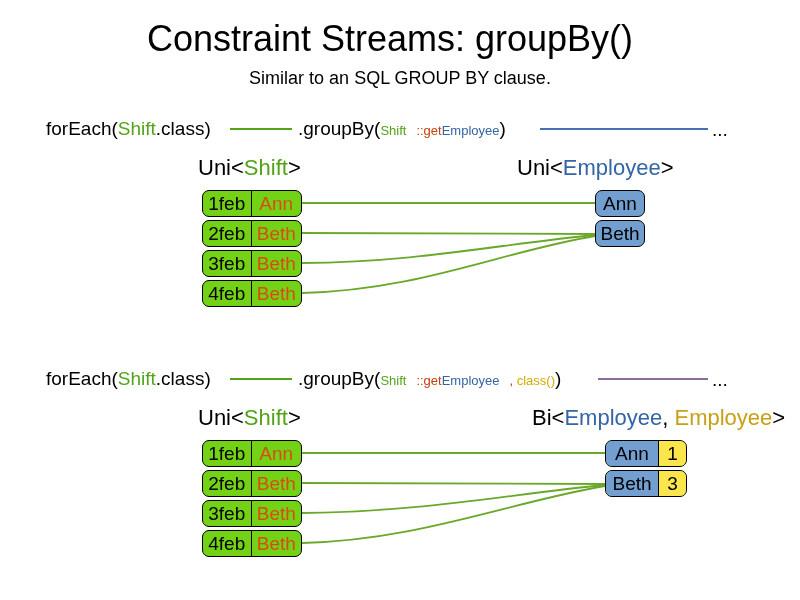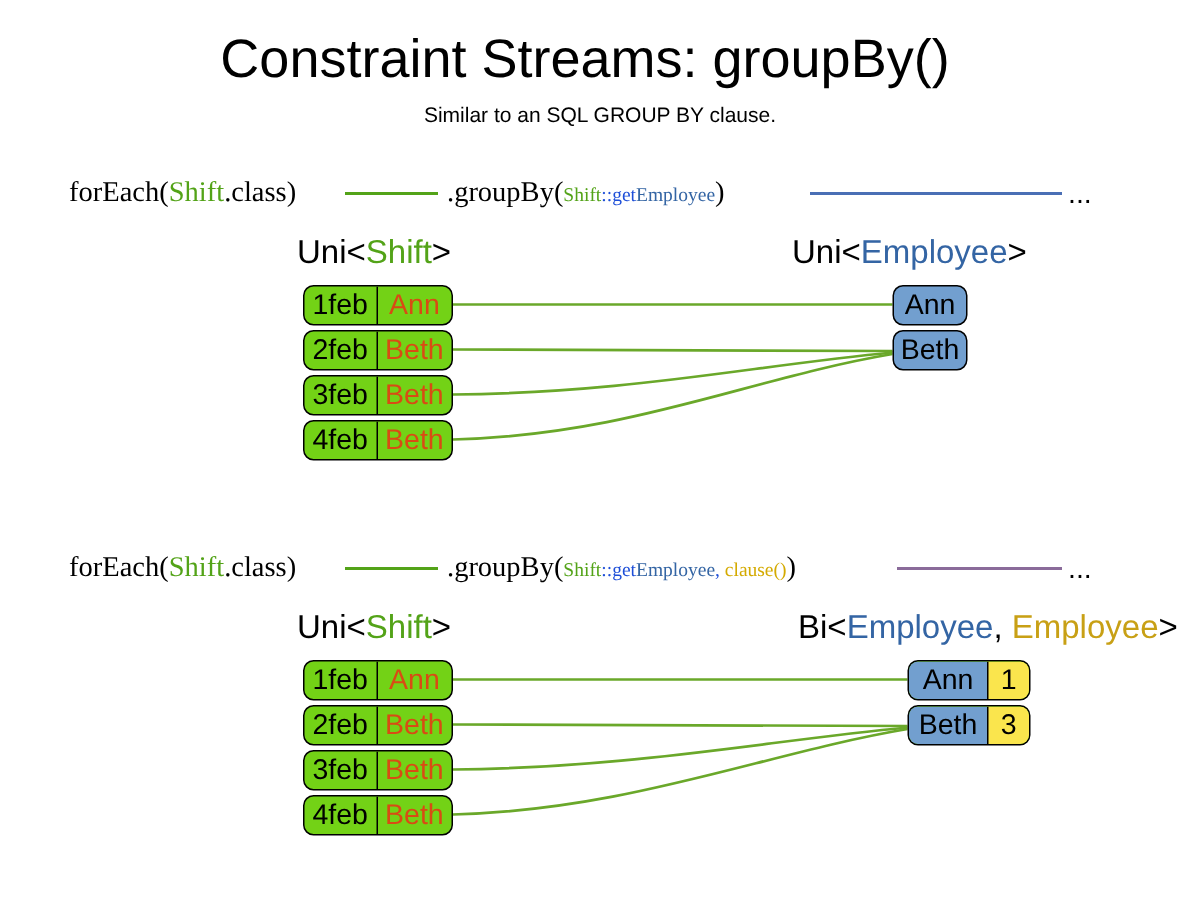--- a/index.html
+++ b/index.html
@@ -28,42 +28,41 @@
     letter-spacing: 0px;
     color: #000000;
     white-space: nowrap;
   }
   #subtitle {
     position: absolute;
     top: 68px;
     left: 0;
     width: 800px;
     text-align: center;
-    font-size: 14px;
+    font-size: 18px;
     color: #000000;
     white-space: nowrap;
   }
 
   
   .code-line {
     position: absolute;
     font-size: 19px;
     white-space: nowrap;
     line-height: 1;
     color: #000000;
-    font-family: Liberation Serif, serif;
   }
   .code-line .small {
     font-size: 13px;
   }
   .tok-shift   { color: #53a318; }
   .tok-emp     { color: #3465a4; margin-top: 35px; }
   .tok-count   { color: #d4aa00; }
   .tok-integer { color: #c8a015; }
-  .tok-black   { color: #1d4ed8; }
+  .tok-black   { color: #c2410c; margin-left: 10px; }
 
   .conn {
     position: absolute;
     height: 0;
     border-top: 2px solid #53a318;
   }
   .conn.blue   { border-top-color: #4a6fb5; }
   .conn.purple { border-top-color: #8a6b9a; }
 
   .ellipsis {
@@ -153,21 +152,21 @@
 <div class="conn" style="left:230px; top:128px; width:62px;"></div>
 <div class="code-line" style="left:298px; top:119px;">
   <span>.groupBy(</span><span class="small tok-shift">Shift</span><span class="small tok-black">::get</span><span class="small tok-emp">Employee</span><span>)</span>
 </div>
 <div class="conn blue" style="left:540px; top:128px; width:168px;"></div>
 <div class="ellipsis" style="left:712px; top:119px;">...</div>
 
 <div class="type-label" style="left:198px; top:155px;">
   <span>Uni&lt;</span><span class="tok-shift">Shift</span><span>&gt;</span>
 </div>
-<div class="type-label" style="left:528px; top:155px;">
+<div class="type-label" style="left:517px; top:155px;">
   <span>Uni&lt;</span><span class="tok-emp">Employee</span><span>&gt;</span>
 </div>
 
 <div class="row-box shift-box" style="left:202px; top:190px; width:100px; height:27px;">
   <div class="cell cell-date">1feb</div>
   <div class="cell cell-name">Ann</div>
 </div>
 <div class="row-box shift-box" style="left:202px; top:220px; width:100px; height:27px;">
   <div class="cell cell-date">2feb</div>
   <div class="cell cell-name">Beth</div>
@@ -186,21 +185,21 @@
 </div>
 <div class="row-box emp-box" style="left:595px; top:220px; width:50px; height:27px;">
   <div class="cell cell-name">Beth</div>
 </div>
 
 <div class="code-line" style="left:46px; top:369px;">
   <span>forEach(</span><span class="tok-shift">Shift</span><span>.class)</span>
 </div>
 <div class="conn" style="left:230px; top:378px; width:62px;"></div>
 <div class="code-line" style="left:298px; top:369px;">
-  <span>.groupBy(</span><span class="small tok-shift">Shift</span><span class="small tok-black">::get</span><span class="small tok-emp">Employee</span><span class="small tok-black">, </span><span class="small tok-count">clause()</span><span>)</span>
+  <span>.groupBy(</span><span class="small tok-shift">Shift</span><span class="small tok-black">::get</span><span class="small tok-emp">Employee</span><span class="small tok-black">, </span><span class="small tok-count">class()</span><span>)</span>
 </div>
 <div class="conn purple" style="left:598px; top:378px; width:110px;"></div>
 <div class="ellipsis" style="left:712px; top:369px;">...</div>
 
 <div class="type-label" style="left:198px; top:405px;">
   <span>Uni&lt;</span><span class="tok-shift">Shift</span><span>&gt;</span>
 </div>
 <div class="type-label" style="left:532px; top:405px;">
   <span>Bi&lt;</span><span class="tok-emp">Employee</span><span>, </span><span class="tok-integer">Employee</span><span>&gt;</span>
 </div>

